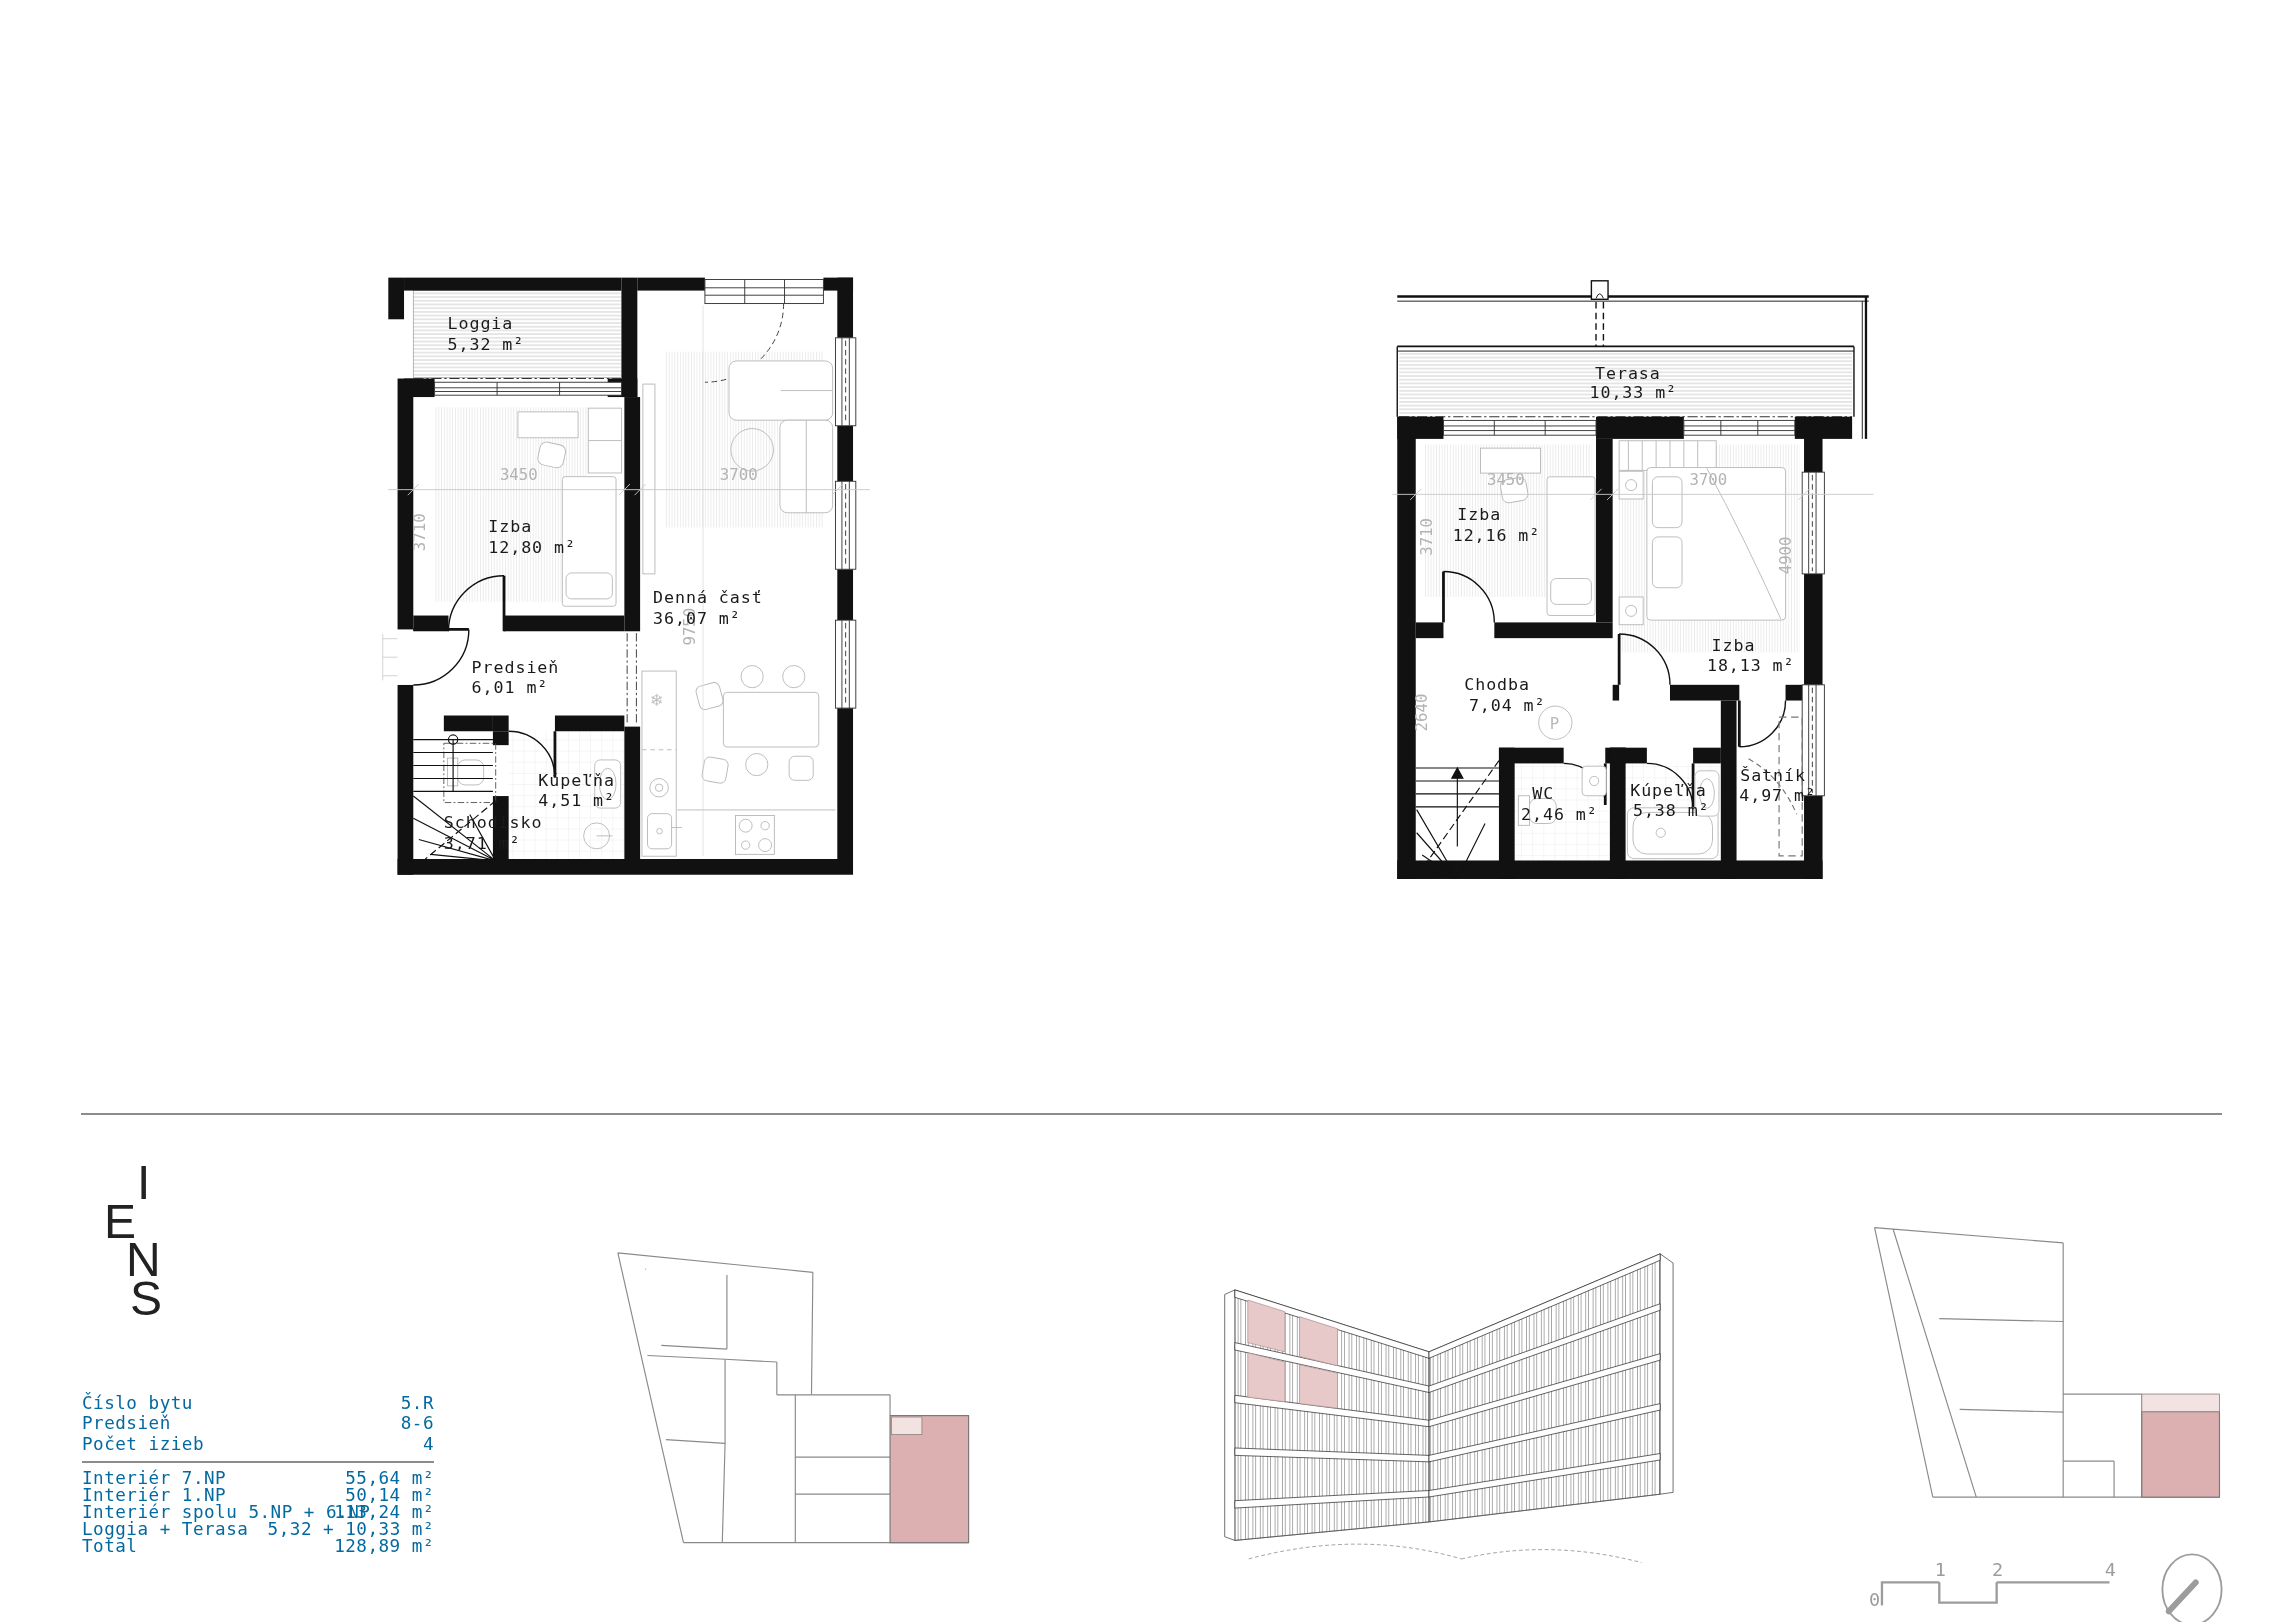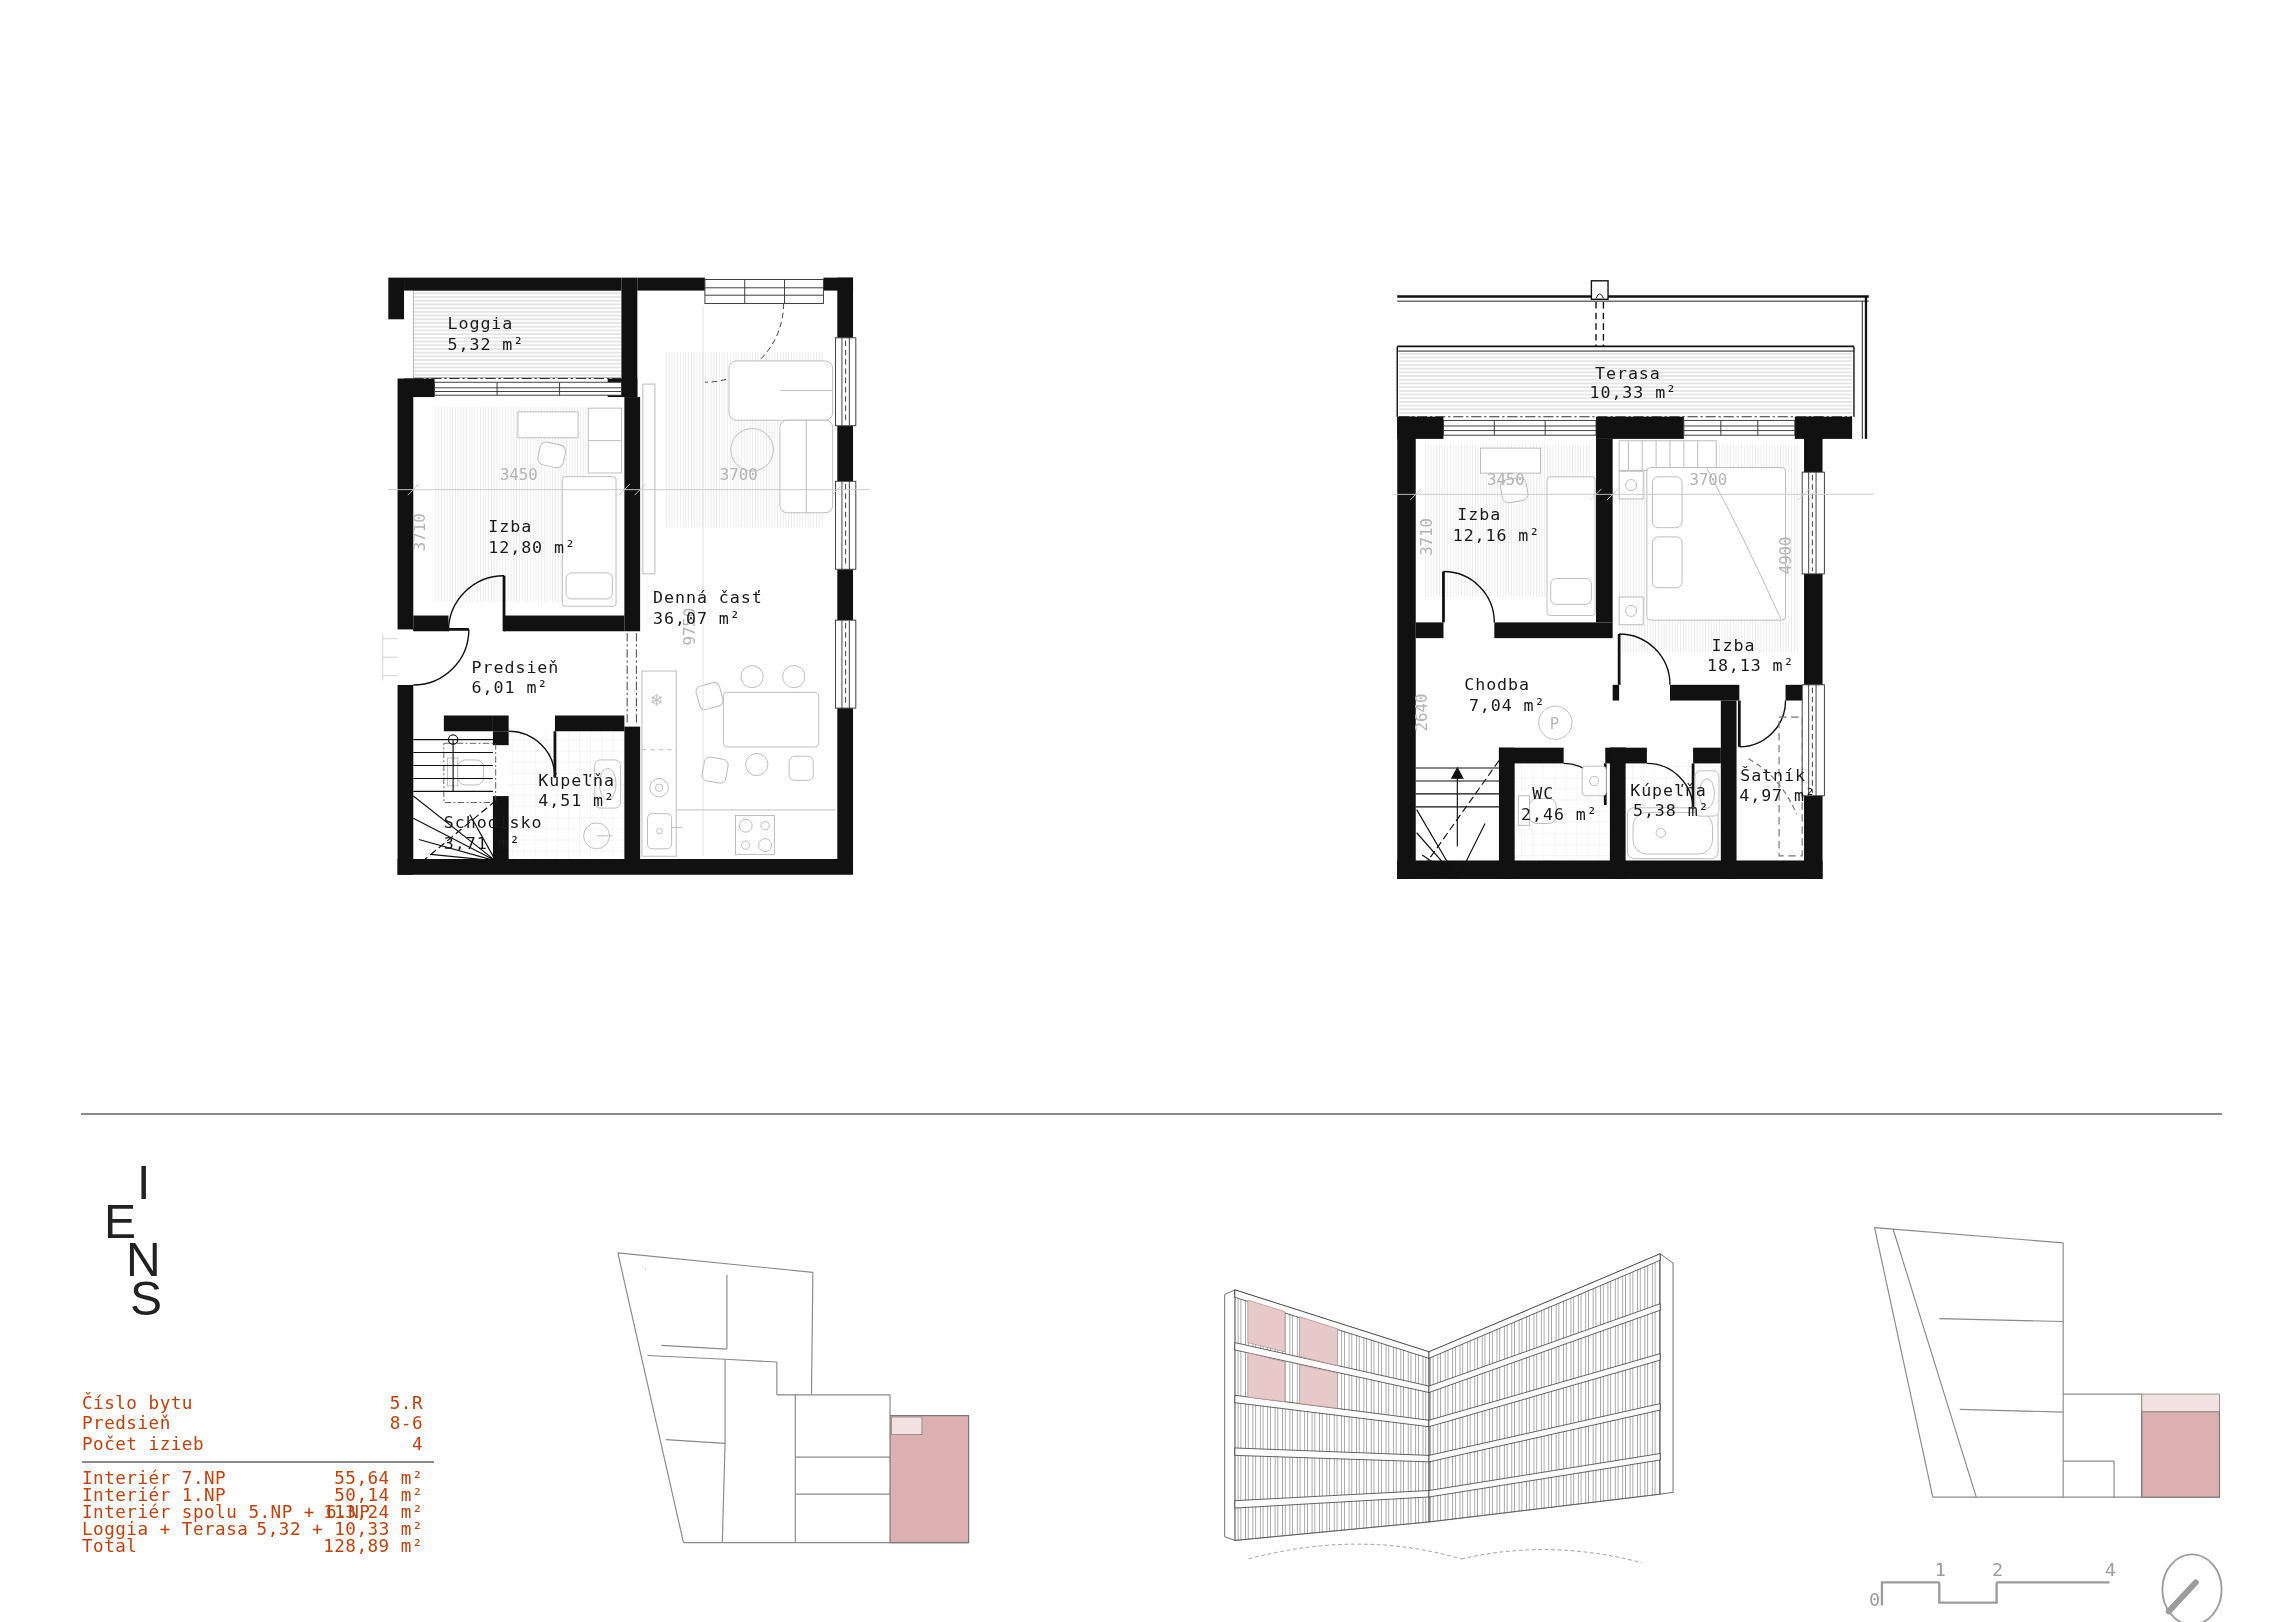--- a/index.html
+++ b/index.html
@@ -3,26 +3,26 @@
 <meta charset="utf-8">
 <style>
   html,body{margin:0;padding:0;background:#ffffff;}
   #sheet{position:relative;width:2295px;height:1623px;background:#ffffff;overflow:hidden;
          font-family:"DejaVu Sans Mono", monospace;}
   .abs{position:absolute;}
   svg text{font-family:"DejaVu Sans Mono", monospace;}
   .logo-letter{position:absolute;font-family:"Liberation Sans", sans-serif;
                font-weight:300;color:#222;font-size:48px;line-height:1;}
   #divider{position:absolute;left:81px;top:1113px;width:2141px;height:1.9px;background:#8c8c8c;}
-  #info-table{position:absolute;left:82px;top:1393px;width:352px;color:#c2410c;
+  #info-table{position:absolute;left:82px;top:1393px;width:352px;color:#0369a1;
               font-size:17.6px;letter-spacing:0.5px;}
   .trow{position:relative;height:20.4px;line-height:20.4px;white-space:nowrap;}
   .trow.b{height:17px;line-height:17px;}
   .tlabel{position:absolute;left:0;}
-  .tvalue{position:absolute;right:11px;text-align:center;}
+  .tvalue{position:absolute;right:0;text-align:center;}
   #tdivider{height:2.3px;background:#8c8c8c;margin:6.5px 0 7.4px 0;}
 </style>
 </head>
 <body>
 
 <div id="sheet">
 
   <svg class="abs" style="left:379px;top:273px;" width="500" height="611" viewBox="0 0 1080 1320">
     <defs>
       <pattern id="hatchH" width="8" height="8" patternUnits="userSpaceOnUse">

